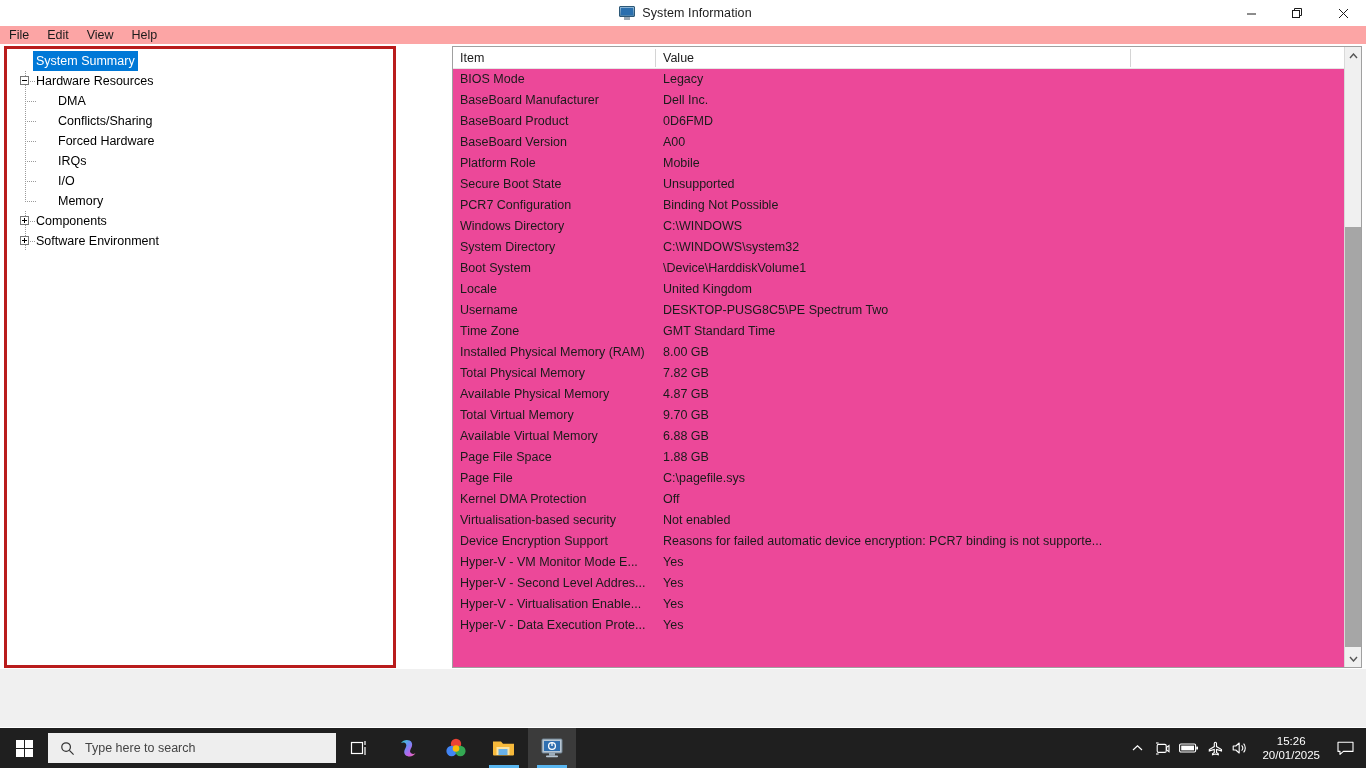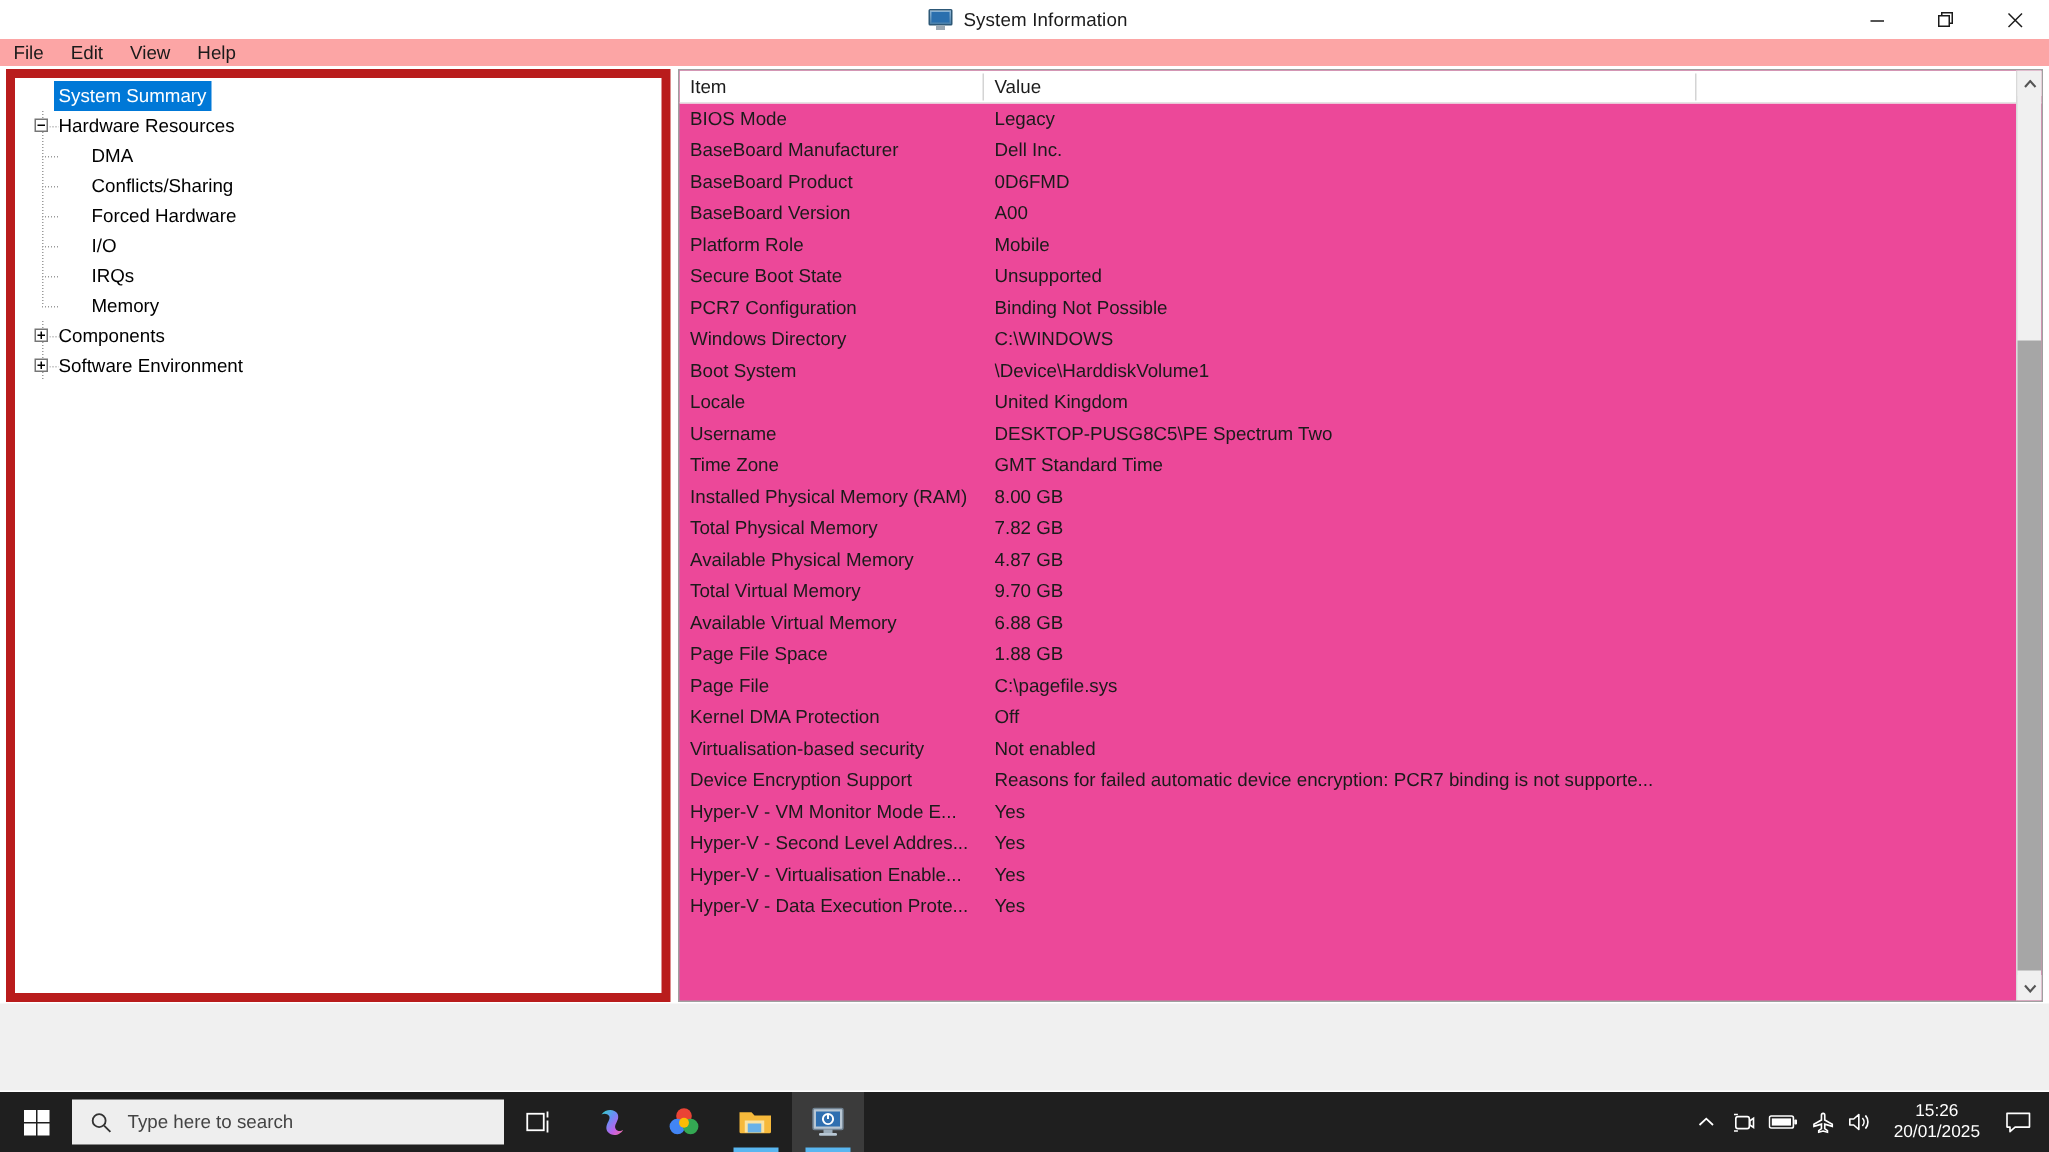--- a/index.html
+++ b/index.html
@@ -26,22 +26,22 @@
   .winbtns { position:absolute; right:0; top:0; height:26px; display:flex; }
   .winbtn { width:46px; height:26px; display:flex; align-items:center; justify-content:center; }
   .winbtn svg { display:block; }
 
   
   .menubar { position:absolute; top:26px; left:0; width:1366px; height:18px; display:flex; align-items:center; background:#fca5a5; }
   .menuitem { font-size:12.5px; color:#1b1b1b; padding:0 9px; height:18px; line-height:18px; }
 
   
   .treepanel {
-    position:absolute; left:4px; top:46px; width:443px; height:622px;
-    background:#ffffff; border:6px solid #b91c1c; overflow:hidden;
+    position:absolute; left:4px; top:46px; width:392px; height:622px;
+    background:#ffffff; border:3px solid #b91c1c; overflow:hidden;
   }
   .tree { padding-top:2px; font-size:12.5px; color:#000; }
   .tnode { position:relative; height:20px; line-height:20px; white-space:nowrap; }
   .tnode .lbl { display:inline-block; padding:0 3px; }
   .tnode.sel .lbl { background:#0078d7; color:#ffffff; }
   .expander {
     position:absolute; width:9px; height:9px; border:1px solid #767676; background:#fff;
     top:5px; display:block;
   }
   .expander::before { content:""; position:absolute; left:1px; top:3px; width:5px; height:1px; background:#000; }
@@ -130,22 +130,22 @@
     <div class="menuitem">Help</div>
   </div>
 
   <div class="treepanel">
     <div class="tree" id="tree-root">
         <div class="tnode sel"><span class="lbl" style="margin-left: 26px;">System Summary</span></div>
         <div class="tnode"><span class="dotv" style="left: 18px;"></span><span class="expander" style="left: 13px;"></span><span class="doth" style="left: 23px; width: 6px;"></span><span class="lbl" style="margin-left: 26px;">Hardware Resources</span></div>
         <div class="tnode"><span class="dotv" style="left: 18px;"></span><span class="doth" style="left: 18px; width: 12px;"></span><span class="lbl" style="margin-left: 48px;">DMA</span></div>
         <div class="tnode"><span class="dotv" style="left: 18px;"></span><span class="doth" style="left: 18px; width: 12px;"></span><span class="lbl" style="margin-left: 48px;">Conflicts/Sharing</span></div>
         <div class="tnode"><span class="dotv" style="left: 18px;"></span><span class="doth" style="left: 18px; width: 12px;"></span><span class="lbl" style="margin-left: 48px;">Forced Hardware</span></div>
+        <div class="tnode"><span class="dotv" style="left: 18px;"></span><span class="doth" style="left: 18px; width: 12px;"></span><span class="lbl" style="margin-left: 48px;">IRQs</span></div>
         <div class="tnode"><span class="dotv" style="left: 18px;"></span><span class="doth" style="left: 18px; width: 12px;"></span><span class="lbl" style="margin-left: 48px;">I/O</span></div>
-        <div class="tnode"><span class="dotv" style="left: 18px;"></span><span class="doth" style="left: 18px; width: 12px;"></span><span class="lbl" style="margin-left: 48px;">IRQs</span></div>
         <div class="tnode"><span class="dotv" style="left: 18px; bottom: 10px;"></span><span class="doth" style="left: 18px; width: 12px;"></span><span class="lbl" style="margin-left: 48px;">Memory</span></div>
         <div class="tnode"><span class="dotv" style="left: 18px;"></span><span class="expander plus" style="left: 13px;"></span><span class="doth" style="left: 23px; width: 6px;"></span><span class="lbl" style="margin-left: 26px;">Components</span></div>
         <div class="tnode"><span class="dotv" style="left: 18px;"></span><span class="expander plus" style="left: 13px;"></span><span class="doth" style="left: 23px; width: 6px;"></span><span class="lbl" style="margin-left: 26px;">Software Environment</span></div>
       </div>
   </div>
 
   <div class="listpanel">
     <div class="lv-header">
       <div class="hcell" style="left:0;">Item</div>
       <div class="hdiv" style="left:202px;"></div>
@@ -177,20 +177,24 @@
           <div class="c-item">Secure Boot State</div>
           <div class="c-val">Unsupported</div>
         </div>
         <div class="lvrow">
           <div class="c-item">PCR7 Configuration</div>
           <div class="c-val">Binding Not Possible</div>
         </div>
         <div class="lvrow">
           <div class="c-item">Windows Directory</div>
           <div class="c-val">C:\WINDOWS</div>
+        </div>
+        <div class="lvrow">
+          <div class="c-item">System Directory</div>
+          <div class="c-val">C:\WINDOWS\system32</div>
         </div>
         <div class="lvrow">
           <div class="c-item">Boot System</div>
           <div class="c-val">\Device\HarddiskVolume1</div>
         </div>
         <div class="lvrow">
           <div class="c-item">Locale</div>
           <div class="c-val">United Kingdom</div>
         </div>
         <div class="lvrow">

